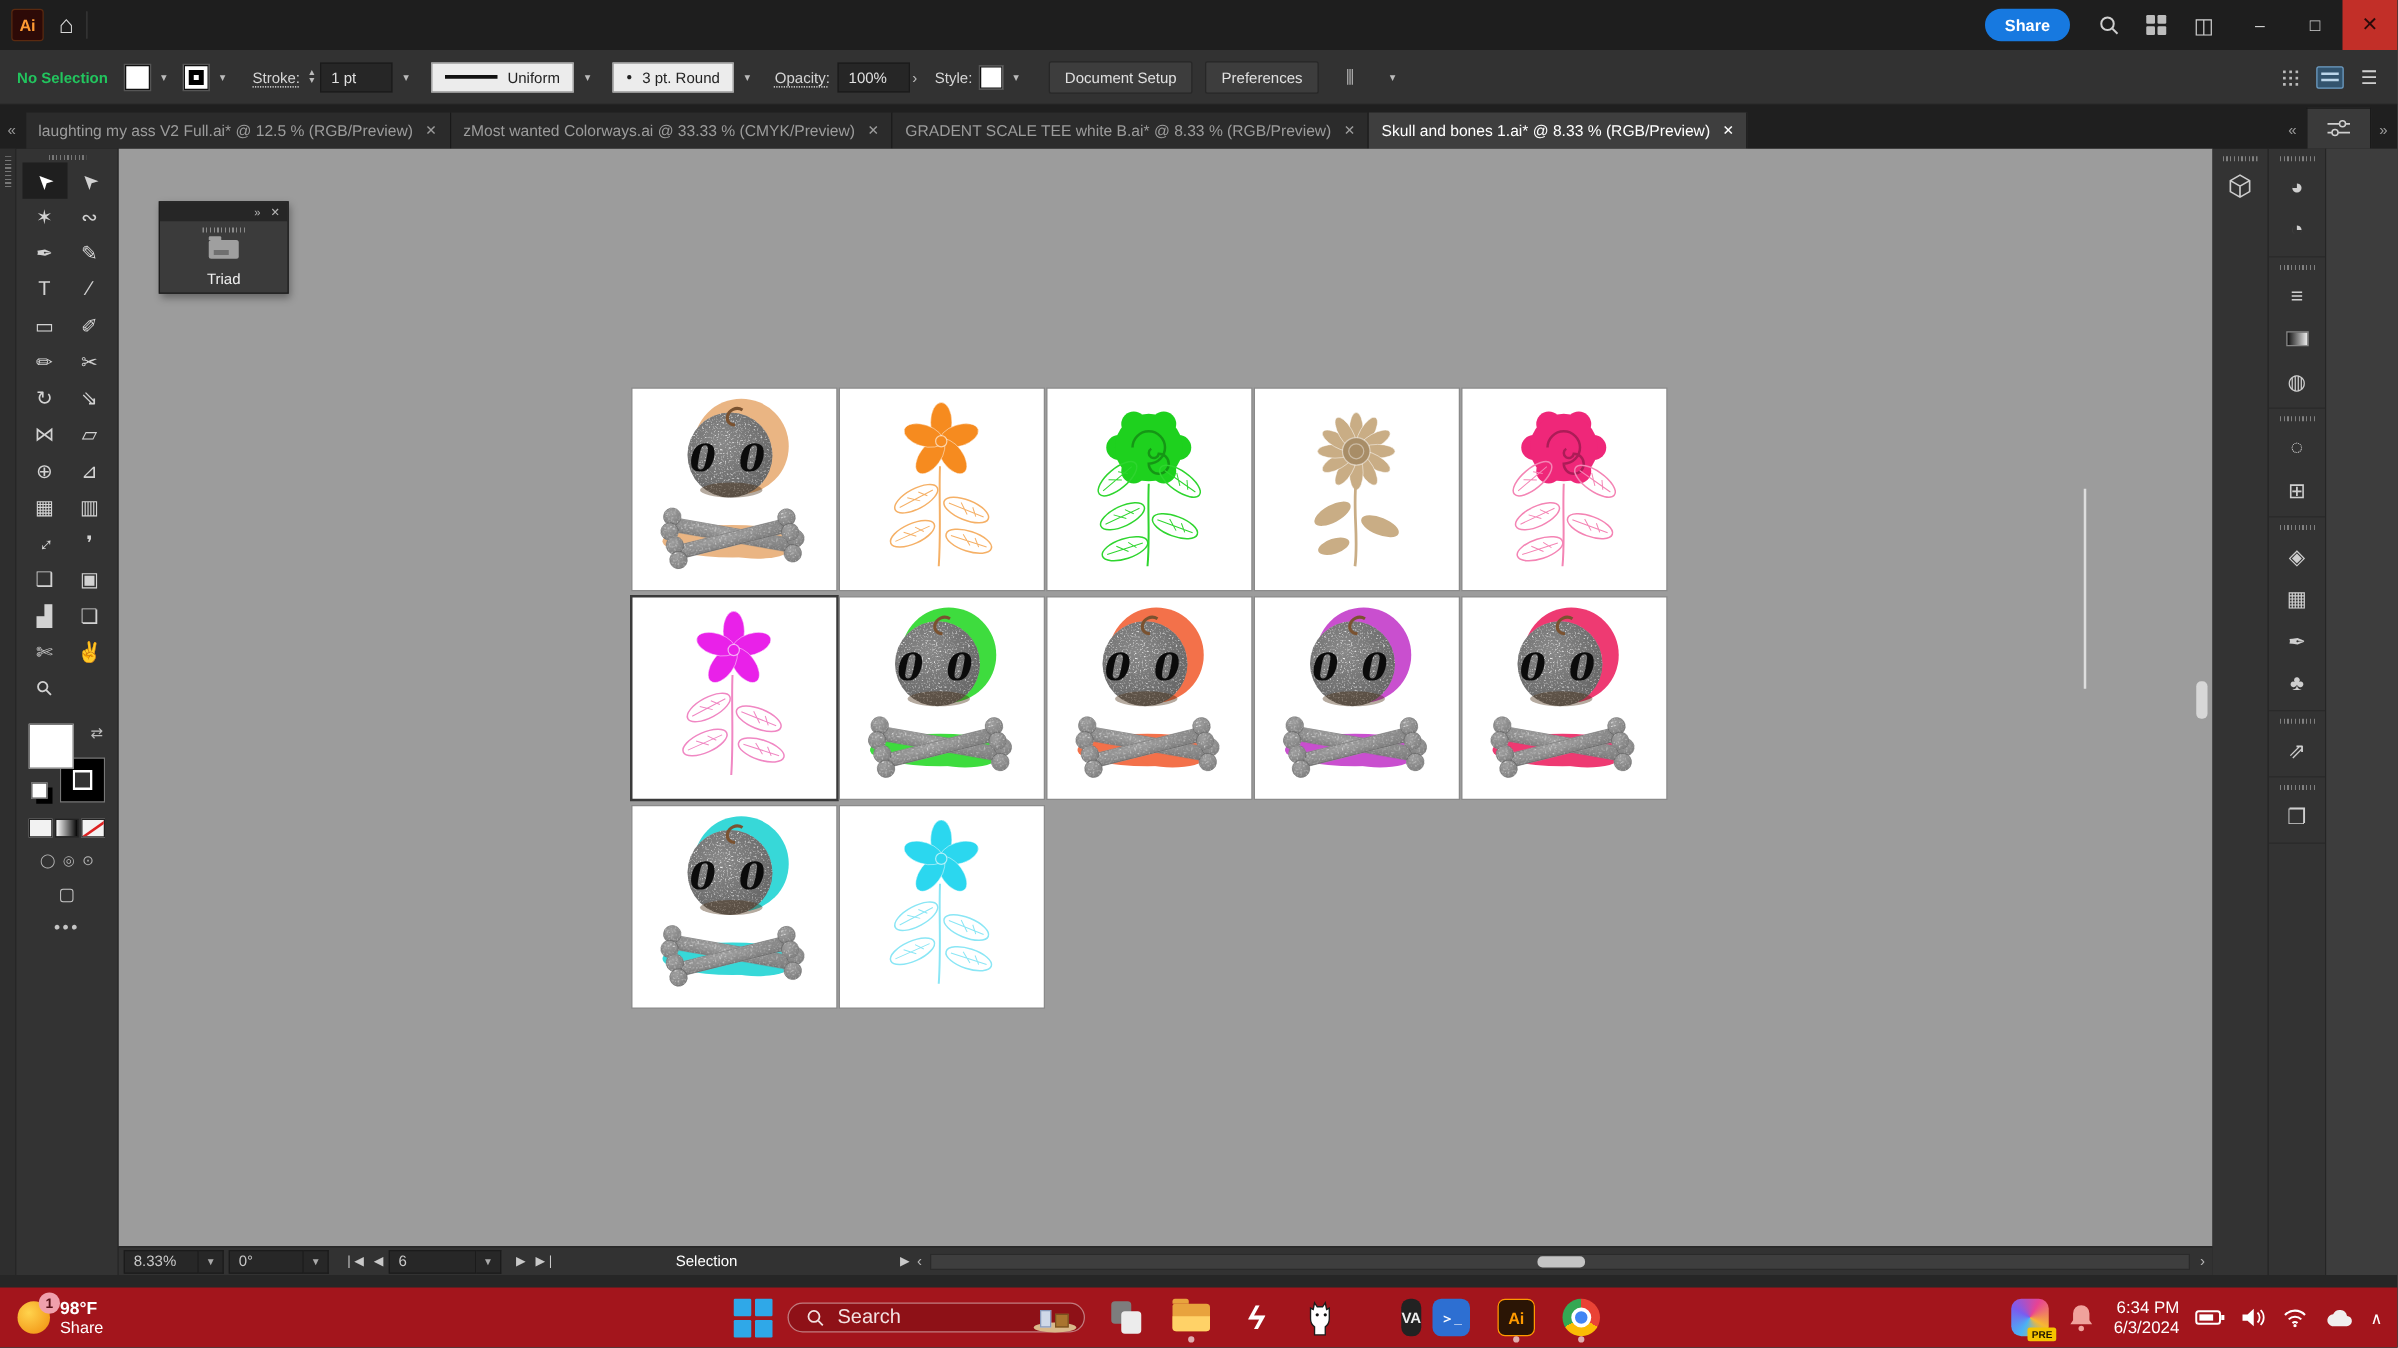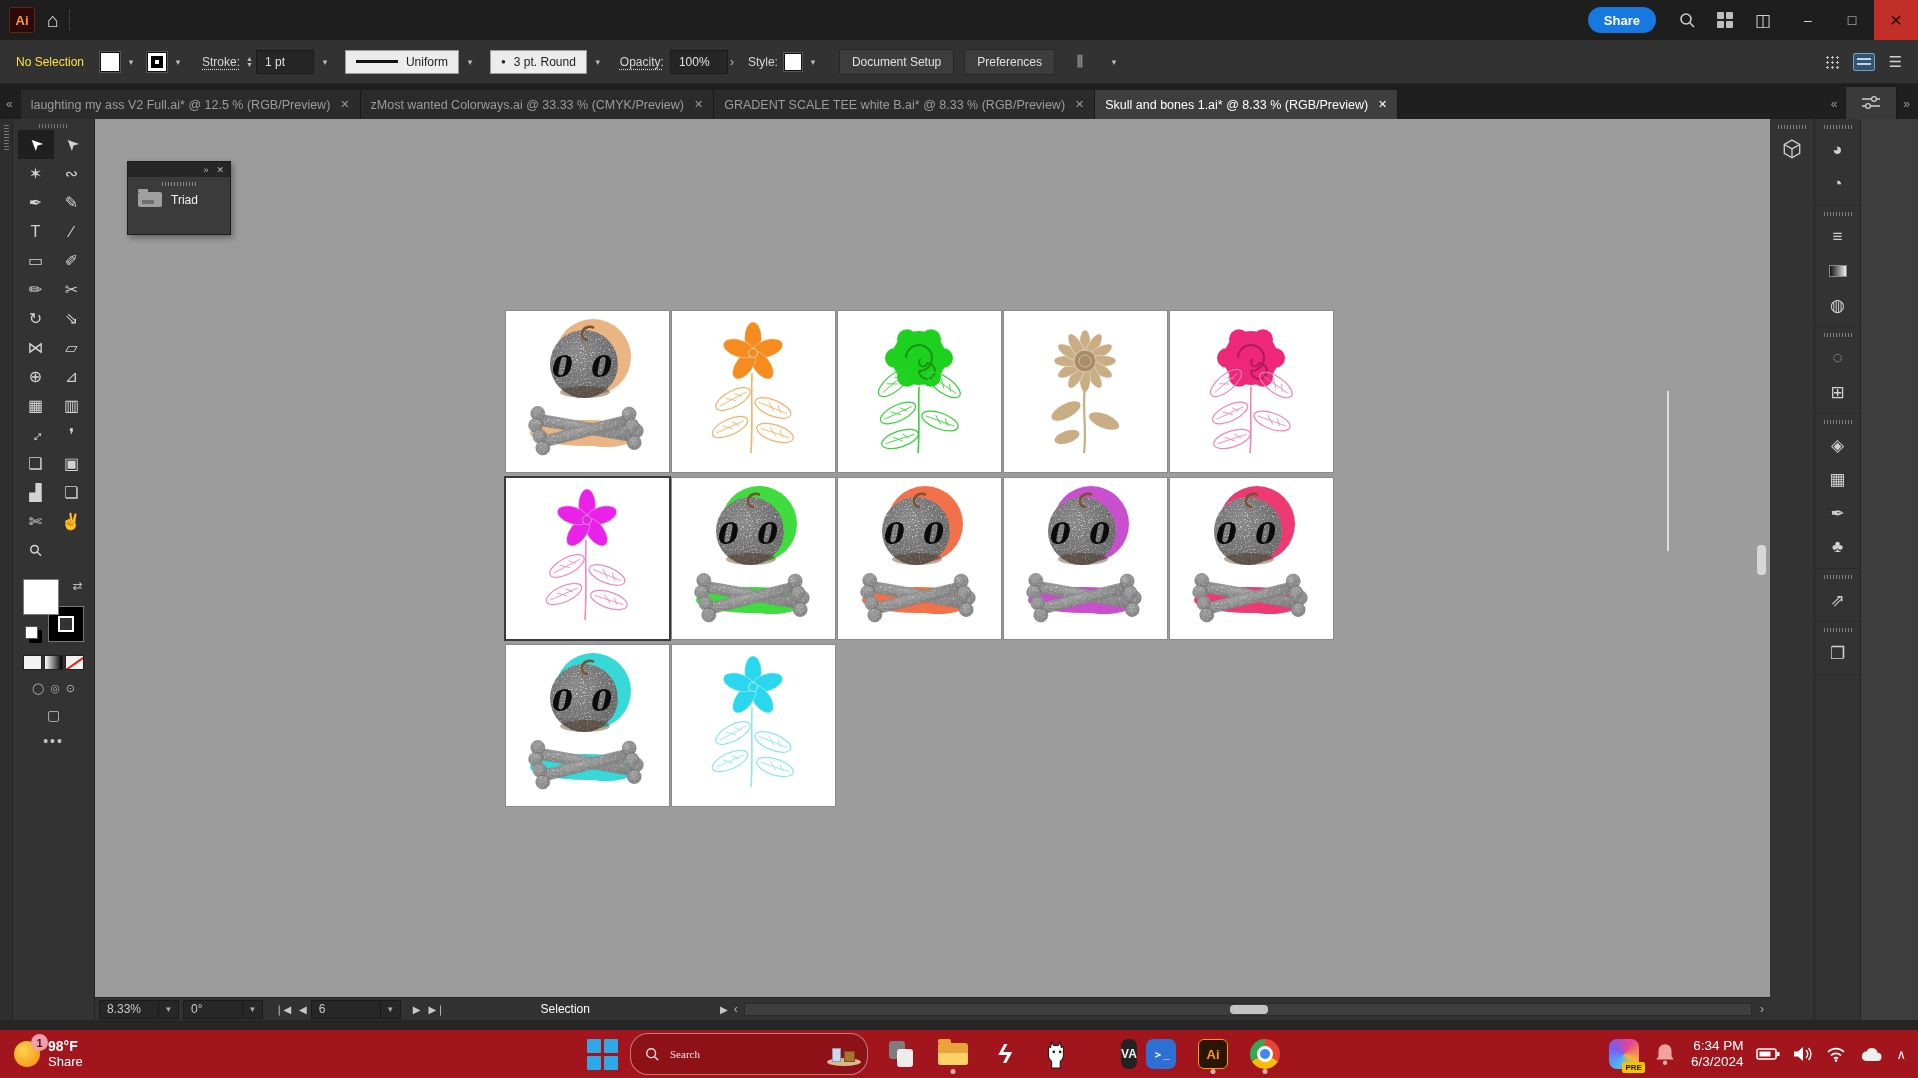--- a/index.html
+++ b/index.html
@@ -22,21 +22,21 @@
   .arrange-ic { display:grid; grid-template-columns:7px 7px; grid-template-rows:7px 7px; gap:2px; }
   .arrange-ic i { background:#bdbdbd; border-radius:1px; }
   .panel-ic { font-size:17px; }
   .win-btn { width:44px; height:40px; display:flex; align-items:center; justify-content:center;
     color:#cfcfcf; font-size:14px; }
   .win-close { background:#c22f28; color:#2a0a0a; font-size:16px; }
 
   
   #controlbar { position:absolute; left:0; top:40px; right:0; height:44px; background:#323232;
     border-bottom:1px solid #232323; display:flex; align-items:center; color:#d6d6d6; font-size:12px; }
-  .cb-status { width:100px; text-align:center; color:#fde047; }
+  .cb-status { width:100px; text-align:center; color:#22c55e;font-weight:bold; }
   .cb-group { display:flex; align-items:center; margin-right:10px; }
   .sw { width:20px; height:20px; background:#fff; border:1px solid #111; box-shadow:0 0 0 1px #555; }
   .sw-stroke { background:#fff; position:relative; }
   .sw-stroke::after { content:""; position:absolute; inset:3px; border:4px solid #000; }
   .dd-arrow { width:16px; height:22px; display:flex; align-items:center; justify-content:center;
     color:#bbb; font-size:9px; margin-left:3px; }
   .cb-label { margin:0 6px; color:#d6d6d6; text-decoration:underline dotted; text-underline-offset:3px; }
   .stepper { display:flex; flex-direction:column; font-size:7px; color:#bbb; line-height:6px; margin-right:3px; }
   .cb-field { background:#262626; border:1px solid #1a1a1a; height:24px; display:flex; align-items:center;
     padding:0 8px; color:#e0e0e0; min-width:58px; }
@@ -109,21 +109,21 @@
   .artboard { background:#fff; box-shadow:0 0 0 1px #8a8a8a; position:relative; }
   .artboard.sel { box-shadow:0 0 0 2px #3a3a3a; }
   .artboard svg { position:absolute; inset:0; }
 
   .float-panel { position:absolute; left:32px; top:42px; width:104px; height:74px; background:#3b3b3b;
     border:1px solid #1c1c1c; box-shadow:2px 3px 6px rgba(0,0,0,.35); }
   .fp-head { height:15px; background:#262626; display:flex; align-items:center; justify-content:flex-end;
     color:#b5b5b5; font-size:9px; gap:8px; padding-right:6px; }
   .fp-grip { width:34px; height:4px; margin:5px auto 2px;
     background:repeating-linear-gradient(90deg,#8a8a8a 0 1px, transparent 1px 3px); }
-  .fp-row { display:flex; align-items:center; gap:9px; padding:4px 10px; }
+  .fp-row { display:flex; align-items:center; gap:9px; padding:4px 10px;flex-direction:column; }
   .fp-folder { width:24px; height:15px; background:#9f9f9f; border-radius:2px; position:relative; }
   .fp-folder::before { content:""; position:absolute; top:-3px; left:0; width:10px; height:3px; background:#9f9f9f; border-radius:1px 1px 0 0; }
   .fp-folder::after { content:""; position:absolute; left:4px; bottom:3px; width:12px; height:4px; background:#6f6f6f; }
   .fp-label { color:#f0f0f0; font-size:12px; }
 
   .v-scroll-thumb { position:absolute; right:4px; top:426px; width:9px; height:30px; background:#d7d7d7; border-radius:4px; }
   .stray-guide { position:absolute; left:1572px; top:272px; width:2px; height:160px; background:#dedede; }
 
   
   #statusbar { position:absolute; left:95px; right:148px; bottom:0; height:23px; background:#323232;
@@ -157,22 +157,22 @@
     display:flex; align-items:center; color:#fff; }
   .weather { display:flex; align-items:center; gap:8px; margin-left:14px; width:150px; }
   .sun { width:26px; height:26px; border-radius:50%; background:radial-gradient(circle at 35% 35%, #ffd34d, #f08c0c); position:relative; }
   .wbadge { position:absolute; top:-7px; right:-8px; width:17px; height:17px; border-radius:50%;
     background:#efa0ac; color:#571016; font-size:11px; font-weight:bold; display:flex; align-items:center; justify-content:center; }
   .wtxt { font-size:13px; line-height:15px; }
   .wtemp { font-weight:bold; font-size:14px; }
   .start-btn { margin-left:420px; width:36px; height:36px; display:grid; grid-template-columns:14px 14px;
     grid-template-rows:14px 14px; gap:3px; align-content:center; justify-content:center; }
   .start-btn i { background:#2fa8e8; border-radius:1px; }
-  .search-pill { margin-left:10px; width:238px; height:42px; background:#8e1117; border:1px solid rgba(255,255,255,.45);
-    border-radius:18px; display:flex; align-items:center; padding:0 6px 0 14px; gap:10px; font-size:11px; color:#f3e2e2;font-family:Liberation Serif, serif; }
+  .search-pill { margin-left:10px; width:238px; height:24px; background:#8e1117; border:1px solid rgba(255,255,255,.45);
+    border-radius:18px; display:flex; align-items:center; padding:0 6px 0 14px; gap:10px; font-size:16px; color:#f3e2e2; }
   .search-pill .spacer { flex:1; }
   .sp-art { width:34px; height:28px; position:relative; }
   .sp-art .plate { position:absolute; bottom:2px; left:0; width:34px; height:8px; background:#d9b98a; border-radius:50%; }
   .sp-art .b1 { position:absolute; bottom:6px; left:5px; width:9px; height:14px; background:#cfd8e8; border:1px solid #8899bb; }
   .sp-art .b2 { position:absolute; bottom:6px; left:17px; width:11px; height:11px; background:#a9742f; border:1px solid #7a5220; }
   #task-apps { display:flex; align-items:center; gap:14px; margin-left:14px; }
   .task-app { position:relative; width:38px; height:40px; display:flex; align-items:center; justify-content:center; }
   .task-app .dot { position:absolute; bottom:0px; left:50%; transform:translateX(-50%); width:5px; height:5px;
     border-radius:50%; background:rgba(255,255,255,.65); }
   .ic-copy { position:relative; width:24px; height:26px; }

